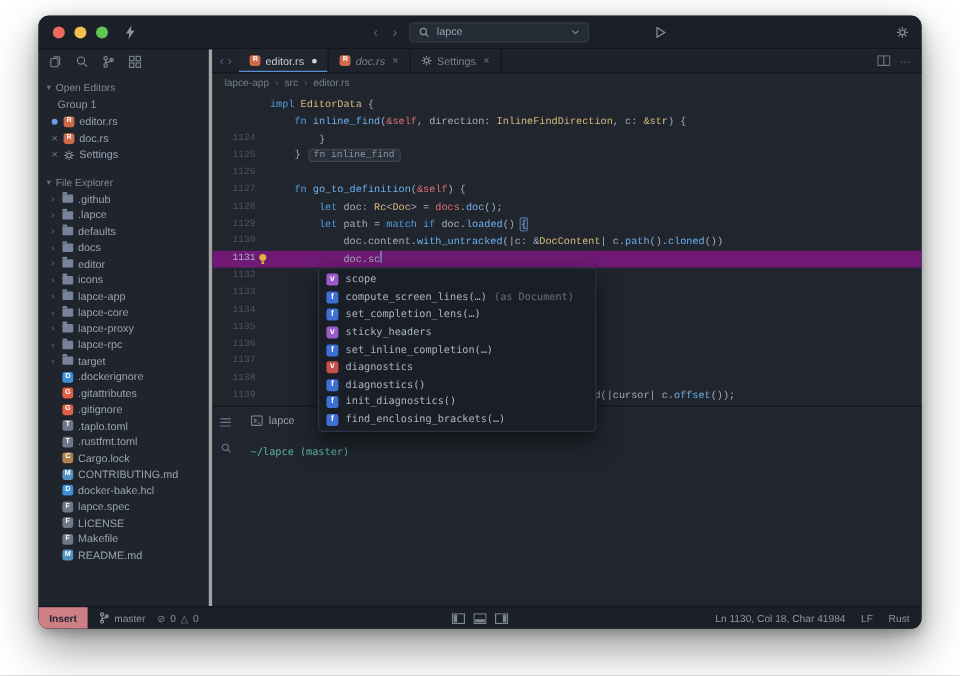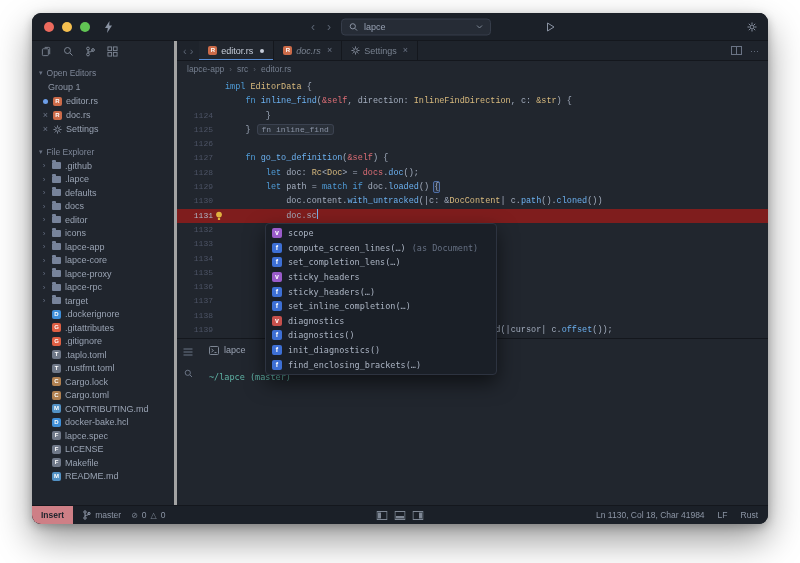--- a/index.html
+++ b/index.html
@@ -58,21 +58,21 @@
   .tdot{width:4px;height:4px;border-radius:50%;background:#c6cdd9;margin-left:3px}
   .it{font-style:italic}
   .tabbar-right{margin-left:auto;display:flex;align-items:center;gap:8px;padding:0 9px;color:#6b7485}
   .breadcrumb{height:16px;flex:0 0 auto;display:flex;align-items:center;gap:5px;
     padding-left:10px;color:#747e8e;font-size:8.5px}
   .crumb-sep{color:#59606e;font-size:8px}
   
   .code-area{height:261px;flex:0 0 auto;padding-top:3px;overflow:hidden;
     font-family:Liberation Mono, monospace;font-size:8.5px;line-height:14.3px}
   .code-line{display:flex;height:14.3px;align-items:center}
-  .code-line.cur{background:#7f1d1d}
+  .code-line.cur{background:#701a75}
   .ln{width:36px;text-align:right;color:#4c5365;flex:0 0 auto;font-size:8px}
   .code-line.cur .ln{color:#aeb7c6}
   .gmid{width:12px;flex:0 0 auto;display:flex;justify-content:center;align-items:center}
   .lc{white-space:pre;color:#a3adbe}
   .tk-k{color:#4f9cd8}.tk-fn{color:#6cb1f0}.tk-ty{color:#d8ba7e}.tk-sf{color:#de6e76}
   .tk-ib{margin-left:6px;padding:0 4px;background:#2a3039;border:1px solid #3b4250;
     border-radius:3px;color:#8b94a6;font-size:8px}
   .tk-bx{border:1px solid #4f6fa8;border-radius:2px;margin:0 -1px;background:rgba(90,130,200,.12)}
   .tk-cr{display:inline-block;width:1px;height:10px;background:#7ab0e8;vertical-align:-1px}
   
@@ -300,25 +300,20 @@
               <span class="fic" style="background: rgb(111, 120, 136);">T</span>
               <span class="lbl">.rustfmt.toml</span>
             </div>
             <div class="srow">
               <span class="chev"></span>
               <span class="fic" style="background: rgb(176, 128, 80);">C</span>
               <span class="lbl">Cargo.lock</span>
             </div>
             <div class="srow">
               <span class="chev"></span>
-              <span class="fic" style="background: rgb(176, 128, 80);">C</span>
-              <span class="lbl">Cargo.toml</span>
-            </div>
-            <div class="srow">
-              <span class="chev"></span>
               <span class="fic" style="background: rgb(82, 145, 196);">M</span>
               <span class="lbl">CONTRIBUTING.md</span>
             </div>
             <div class="srow">
               <span class="chev"></span>
               <span class="fic" style="background: rgb(62, 142, 216);">D</span>
               <span class="lbl">docker-bake.hcl</span>
             </div>
             <div class="srow">
               <span class="chev"></span>
@@ -499,24 +494,20 @@
             <span>compute_screen_lines(…)</span>
             <span class="cmp-detail">(as Document)</span>
           </div>
           <div class="cmp-row">
             <span class="badge b-blue">f</span>
             <span>set_completion_lens(…)</span>
           </div>
           <div class="cmp-row">
             <span class="badge b-purple">v</span>
             <span>sticky_headers</span>
-          </div>
-          <div class="cmp-row">
-            <span class="badge b-blue">f</span>
-            <span>sticky_headers(…)</span>
           </div>
           <div class="cmp-row">
             <span class="badge b-blue">f</span>
             <span>set_inline_completion(…)</span>
           </div>
           <div class="cmp-row">
             <span class="badge b-red">v</span>
             <span>diagnostics</span>
           </div>
           <div class="cmp-row">

